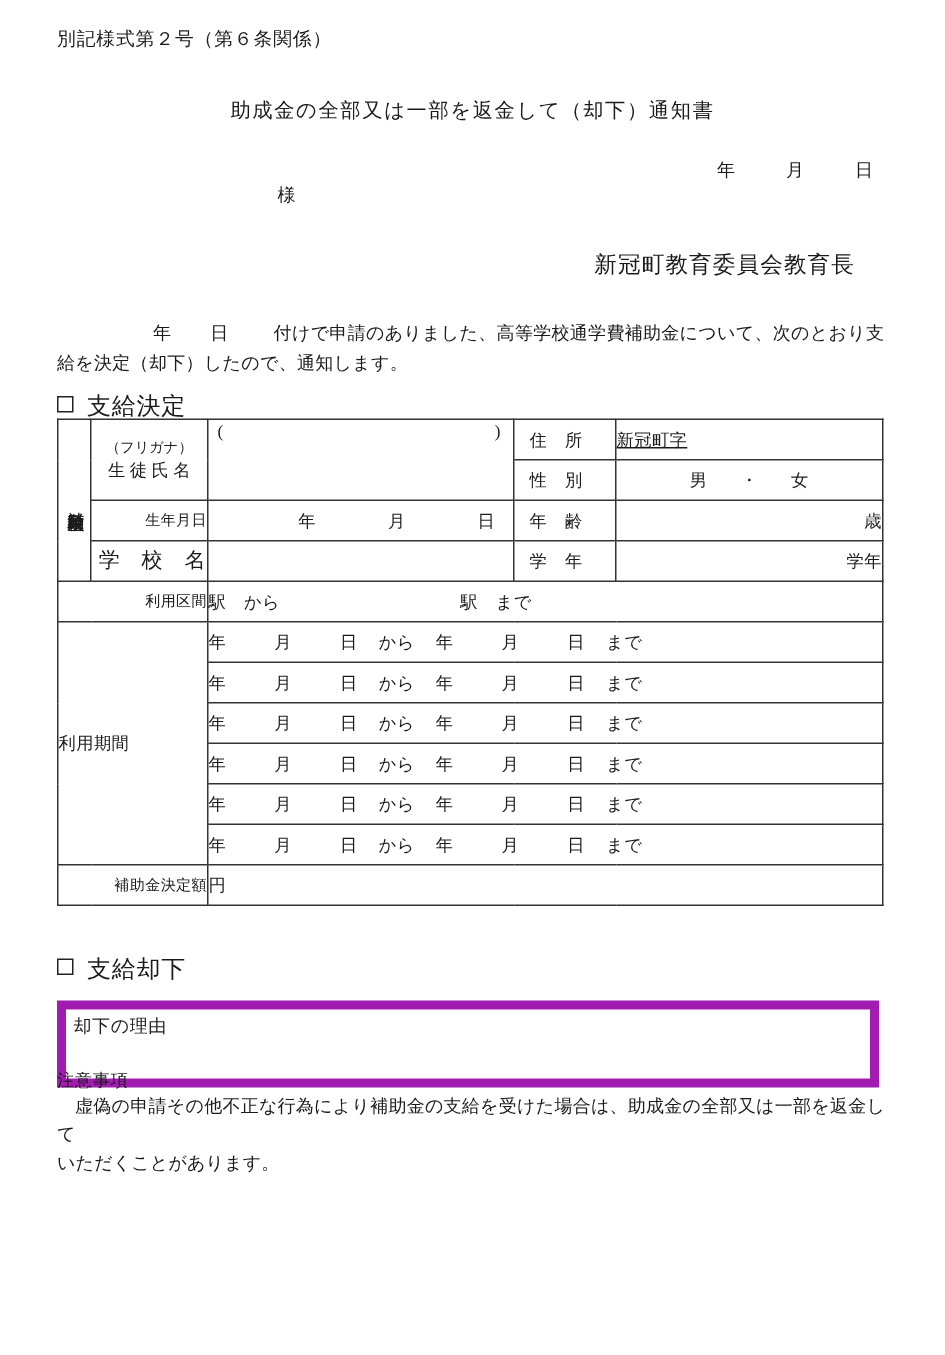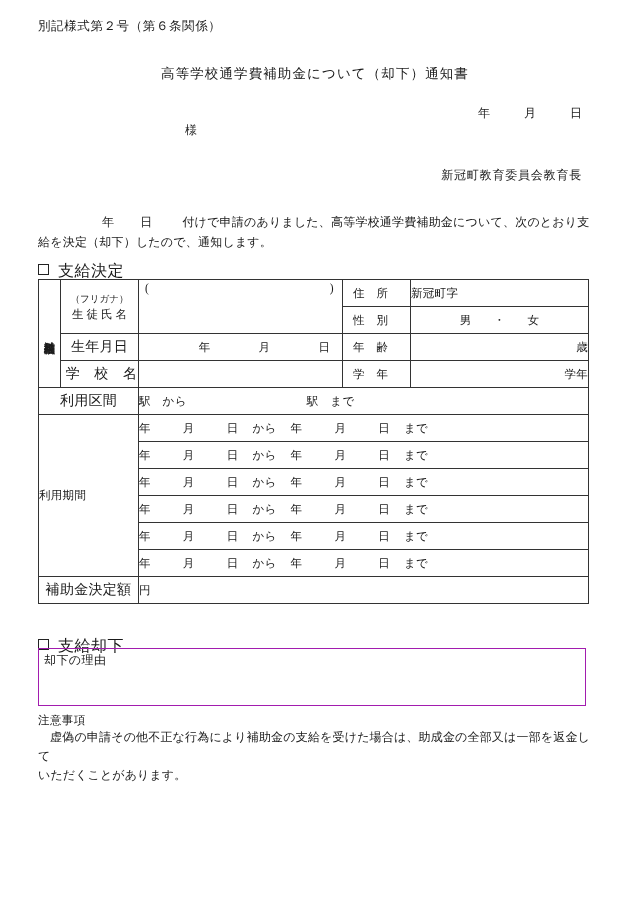--- a/index.html
+++ b/index.html
@@ -54,23 +54,23 @@
   .date-line .gap { display: inline-block; width: 34px; }
   .addressee {
     position: absolute;
     left: 185px;
     top: 122px;
     font-size: 12px;
     letter-spacing: 0.5px;
   }
   .issuer {
     position: absolute;
-    right: 48px;
+    right: 60px;
     top: 167px;
-    font-size: 12px;
+    font-size: 15px;
     letter-spacing: 0.8px;
     white-space: nowrap;
     font-family: Liberation Mono, monospace;
   }
 
   
   .body-para {
     position: absolute;
     left: 38px;
     top: 212px;
@@ -125,22 +125,22 @@
     text-align: center;
     writing-mode: vertical-rl;
     text-orientation: upright;
     letter-spacing: 3px;
     font-size: 11.5px;
     line-height: 22px;
     padding: 3px 0;
   }
   .lbl {
     width: 78px;
-    text-align: center;
-    font-size: 14px;
+    text-align: right;
+    font-size: 10px;
   }
   .lbl-sp {
     width: 78px;
     text-align: center;
     font-size: 14px;
     letter-spacing: 4px;
     text-indent: 4px;
   }
   .lbl-r {
     width: 68px;
@@ -173,43 +173,43 @@
   .cell-furilabel .ruby {
     font-size: 9.5px;
     letter-spacing: 0px;
     display: block;
   }
   .cell-furilabel .nm {
     display: block;
     letter-spacing: 3px;
     text-indent: 3px;
   }
-  .c-addr { padding-left: 7px; text-align: left; }
+  .c-addr { padding-left: 7px; text-align: left; text-decoration: underline; }
   .c-center { text-align: center; }
   .c-right { padding-right: 44px; text-align: right; }
   .c-right2 { padding-right: 52px; text-align: right; }
   .dob { text-align: center; }
   .dob .g { display: inline-block; width: 48px; }
   .sex .g { display: inline-block; width: 22px; }
   .kukan { text-align: left; padding-left: 118px; }
   .kukan .g2 { display: inline-block; width: 120px; }
   .period { text-align: left; padding-left: 96px; white-space: nowrap; }
   .period .g { display: inline-block; width: 32px; }
   .period .gk { display: inline-block; width: 14px; }
   .kingaku { text-align: left; padding-left: 94px; }
   .label-kikan { }
 
   
   .reason-box {
     position: absolute;
     left: 38px;
-    top: 648px;
+    top: 667px;
     width: 548px;
     height: 58px;
-    border: 1px solid #a21caf;
+    border: 6px solid #a21caf;
     box-sizing: border-box;
   }
   .reason-label {
     position: absolute;
     left: 5px;
     top: 3px;
     font-size: 12px;
     letter-spacing: 0.4px;
   }
 
@@ -233,21 +233,21 @@
   }
   .note-body .ind { display: inline-block; width: 12px; }
 </style>
 </head>
 <body>
 
 <div class="page">
 
   <div class="form-no">別記様式第２号（第６条関係）</div>
 
-  <div class="doc-title">高等学校通学費補助金について（却下）通知書</div>
+  <div class="doc-title">助成金の全部又は一部を返金して（却下）通知書</div>
 
   <div class="date-line">
     <span>年</span><span class="gap"></span><span>月</span><span class="gap"></span><span>日</span>
   </div>
 
   <div class="addressee">様</div>
 
   <div class="issuer">新冠町教育委員会教育長</div>
 
   <div class="body-para">

